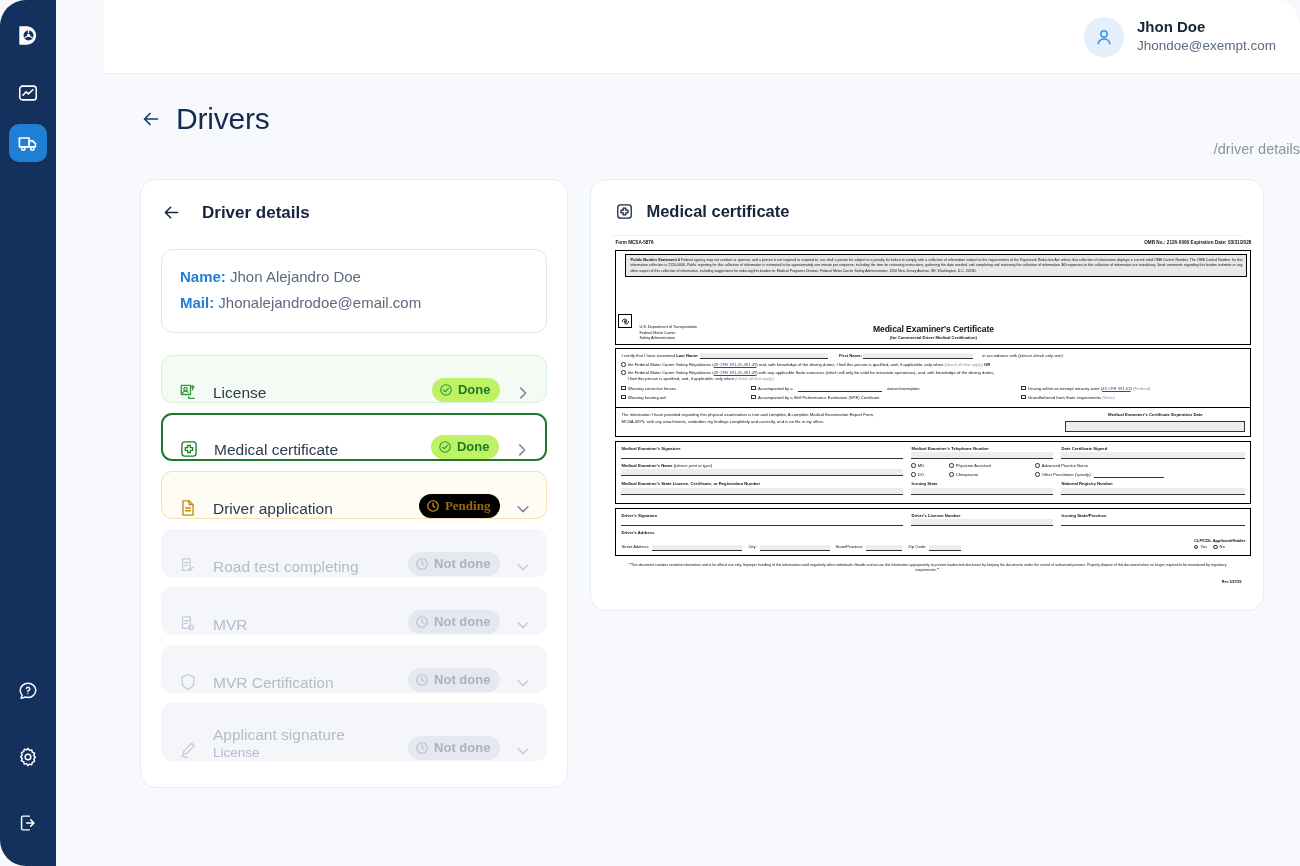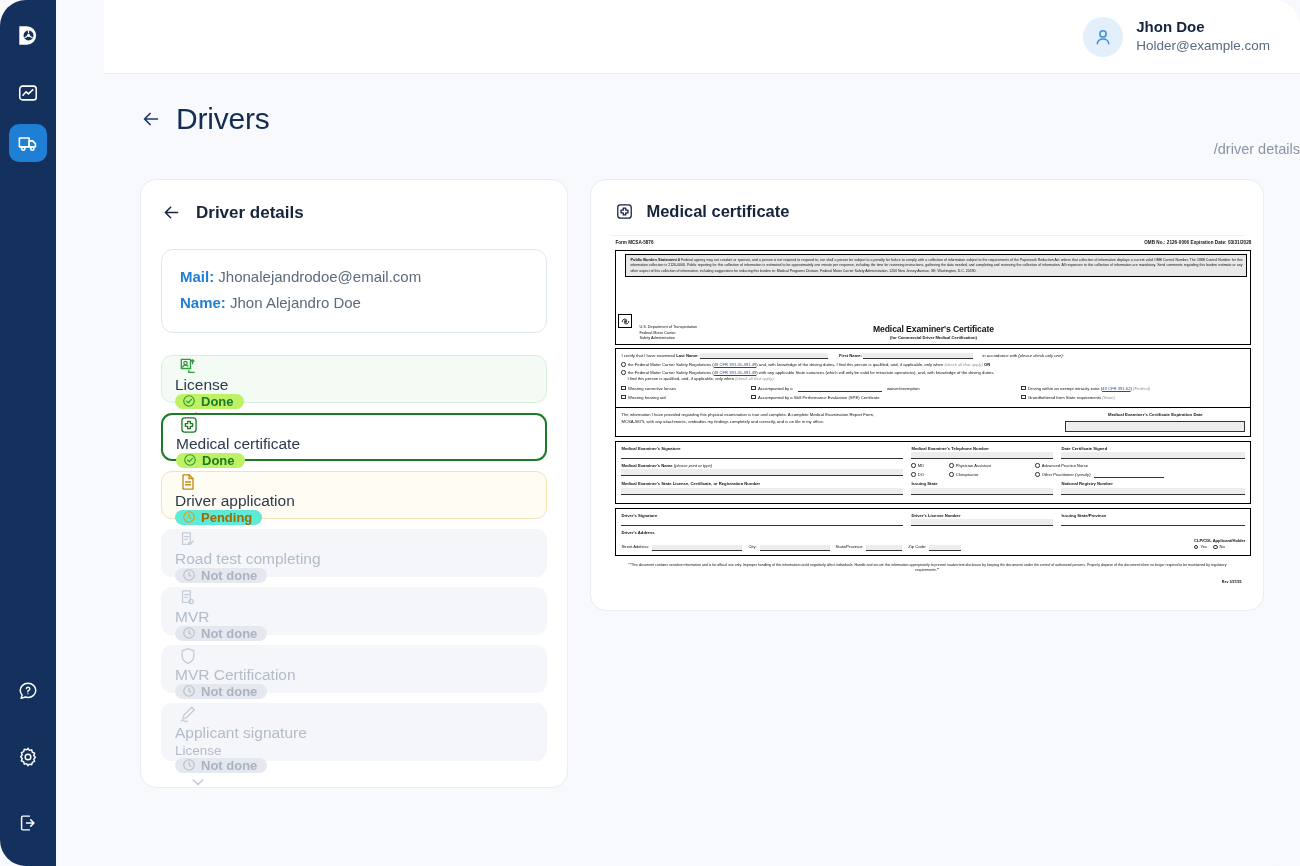--- a/index.html
+++ b/index.html
@@ -41,21 +41,21 @@
     flex: 1 1 auto; height: 866px;
     display: flex; flex-direction: column;
     background: #f7f9fc;
     border-radius: 0 26px 26px 0;
     overflow: hidden;
   }
   .topbar {
     height: 74px; background: #ffffff;
     border-bottom: 1px solid #e7edf5;
     display: flex; align-items: center; justify-content: flex-end;
-    padding-right: 30px;
+    padding-right: 24px;
     flex: 0 0 74px;
     margin-left: 48px;
   }
   .user {
     display: flex; align-items: center; gap: 13px; cursor: pointer;
   }
   .avatar {
     width: 40px; height: 40px; border-radius: 50%;
     background: #e3f0fb; display:flex; align-items:center; justify-content:center;
   }
@@ -74,58 +74,57 @@
     padding: 22px 36px 0 84px;
     align-items: flex-start;
   }
   .card {
     background: #ffffff;
     border: 1px solid #e7edf5;
     border-radius: 16px;
   }
 
   .left-card { width: 436px; padding: 22px 20px 26px 20px; }
-  .left-head { display:flex; align-items:center; gap: 14px; margin-bottom: 26px; }
+  .left-head { display:flex; align-items:center; gap: 20px; margin-bottom: 26px; }
   .left-head-title { font-size: 17px; font-weight: 700; color: #16243c; }
   .section-title { font-size: 17.5px; font-weight: 700; color: #16243c; margin: 0 0 14px 14px; }
 
   .info-box {
     border: 1px solid #dfe7f1; border-radius: 12px;
     padding: 14px 18px 15px 18px; margin: 0 0 22px 0;
   }
   .info-row { font-size: 15px; color: #5c6a7d; line-height: 1.75; }
   .info-key { color: #1f7fd4; font-weight: 700; }
 
   .doc-list { display: flex; flex-direction: column; gap: 10px; }
   .doc-item {
-    display: flex; align-items: flex-start;
+    display: flex; align-items: flex-end;
     height: 48px; border-radius: 11px;
     padding: 0 14px 0 13px; cursor: pointer;
     border: 1px solid transparent;
-    flex-direction: column;
   }
   .doc-item.done   { background: #f4fbf5; border-color: #d9efdd; }
   .doc-item.active { background: #ffffff; border: 2px solid #1d7a27; }
   .doc-item.pending{ background: #fffcf3; border-color: #f5e3b5; }
   .doc-item.notdone{ background: #f4f6fa; border-color: transparent; }
   .doc-item.tall   { height: 58px; }
 
   .doc-icon { width: 26px; display: flex; align-items: center; justify-content: center; margin-right: 12px; }
   .doc-label { flex: 1 1 auto; font-size: 15.5px; color: #2c3a4e; }
   .doc-item.notdone .doc-label { color: #b3bcc9; }
   .doc-label-sub { font-size: 13.5px; color: #b3bcc9; margin-top: 1px; }
   .doc-label-wrap { flex:1 1 auto; display:flex; flex-direction:column; justify-content:center; }
 
   .badge {
     display: inline-flex; align-items: center; gap: 5px;
     height: 24px; border-radius: 12px; padding: 0 10px 0 7px;
     font-size: 13px; font-weight: 600; white-space: nowrap;
   }
   .badge.done    { background: #bef264; color: #1d7a27; }
-  .badge.pending { background: #5eead4; color: #9b6a05; }
+  .badge.pending { background: #000000; color: #9b6a05; font-family: Liberation Serif, serif; }
   .badge.notdone { background: #e5e9ef; color: #aab3c0; }
   .chev { width: 24px; display:flex; align-items:center; justify-content:flex-end; margin-left: 8px; }
 
   
   .right-card { flex: 1 1 auto; padding: 16px 20px 20px 20px; min-width: 0; }
   .right-head { display:flex; align-items:center; gap: 12px; padding: 6px 4px 14px 4px; border-bottom: 1px solid #edf1f7; }
   .right-head-title { font-size: 16.5px; font-weight: 700; color: #16243c; }
   .toolbar { display:flex; align-items:center; padding: 14px 4px 10px 4px; }
   .zoom-btn { cursor:pointer; width: 26px; height: 26px; display:flex; align-items:center; justify-content:center; }
   .zoom-val { font-size: 14.5px; font-weight: 700; color: #2c3a4e; margin: 0 20px 0 16px; }
@@ -269,21 +268,21 @@
     <header class="topbar">
       <div class="user">
         <div class="avatar">
           <svg width="22" height="22" viewBox="0 0 24 24" fill="none" stroke="#3b92e0" stroke-width="1.7">
             <circle cx="12" cy="8.6" r="3.4"></circle>
             <path d="M5.8 19.4c0-3.1 2.8-5.2 6.2-5.2s6.2 2.1 6.2 5.2" stroke-linecap="round"></path>
           </svg>
         </div>
         <div>
           <div class="user-name">Jhon Doe</div>
-          <div class="user-mail">Holder@example.com</div>
+          <div class="user-mail">Jhondoe@exempt.com</div>
         </div>
       </div>
     </header>
 
     <div class="page-head">
       <div class="page-title-row">
         <span class="back-arrow">
           <svg width="22" height="22" viewBox="0 0 24 24" fill="none" stroke="#1b3a6b" stroke-width="1.9">
             <path d="M19 12H5M11 6l-6 6 6 6" stroke-linecap="round" stroke-linejoin="round"></path>
           </svg>
@@ -301,26 +300,26 @@
             <svg width="21" height="21" viewBox="0 0 24 24" fill="none" stroke="#16243c" stroke-width="1.8">
               <path d="M19 12H5M11 6l-6 6 6 6" stroke-linecap="round" stroke-linejoin="round"></path>
             </svg>
           </span>
           <span class="left-head-title">Driver details</span>
         </div>
 
 
         <div class="info-box">
           <div class="info-row">
+            <span class="info-key">Name:</span>
+            <span>Jhon Alejandro Doe</span>
+          </div>
+          <div class="info-row">
             <span class="info-key">Mail:</span>
             <span>Jhonalejandrodoe@email.com</span>
-          </div>
-          <div class="info-row">
-            <span class="info-key">Name:</span>
-            <span>Jhon Alejandro Doe</span>
           </div>
         </div>
 
         <div class="doc-list" id="doc-list">
             <div class="doc-item done">
               <span class="doc-icon">
                 <svg width="20" height="20" viewBox="0 0 24 24" fill="none" stroke="#2d9c3c" stroke-width="1.6">
                   <path d="M4 4h11v11H4z" stroke-linejoin="round"></path>
                   <circle cx="9" cy="8.4" r="2"></circle>
                   <path d="M5.6 13.2c.5-1.5 1.8-2.3 3.4-2.3 1.1 0 2.1.4 2.8 1.1" stroke-linecap="round"></path>

